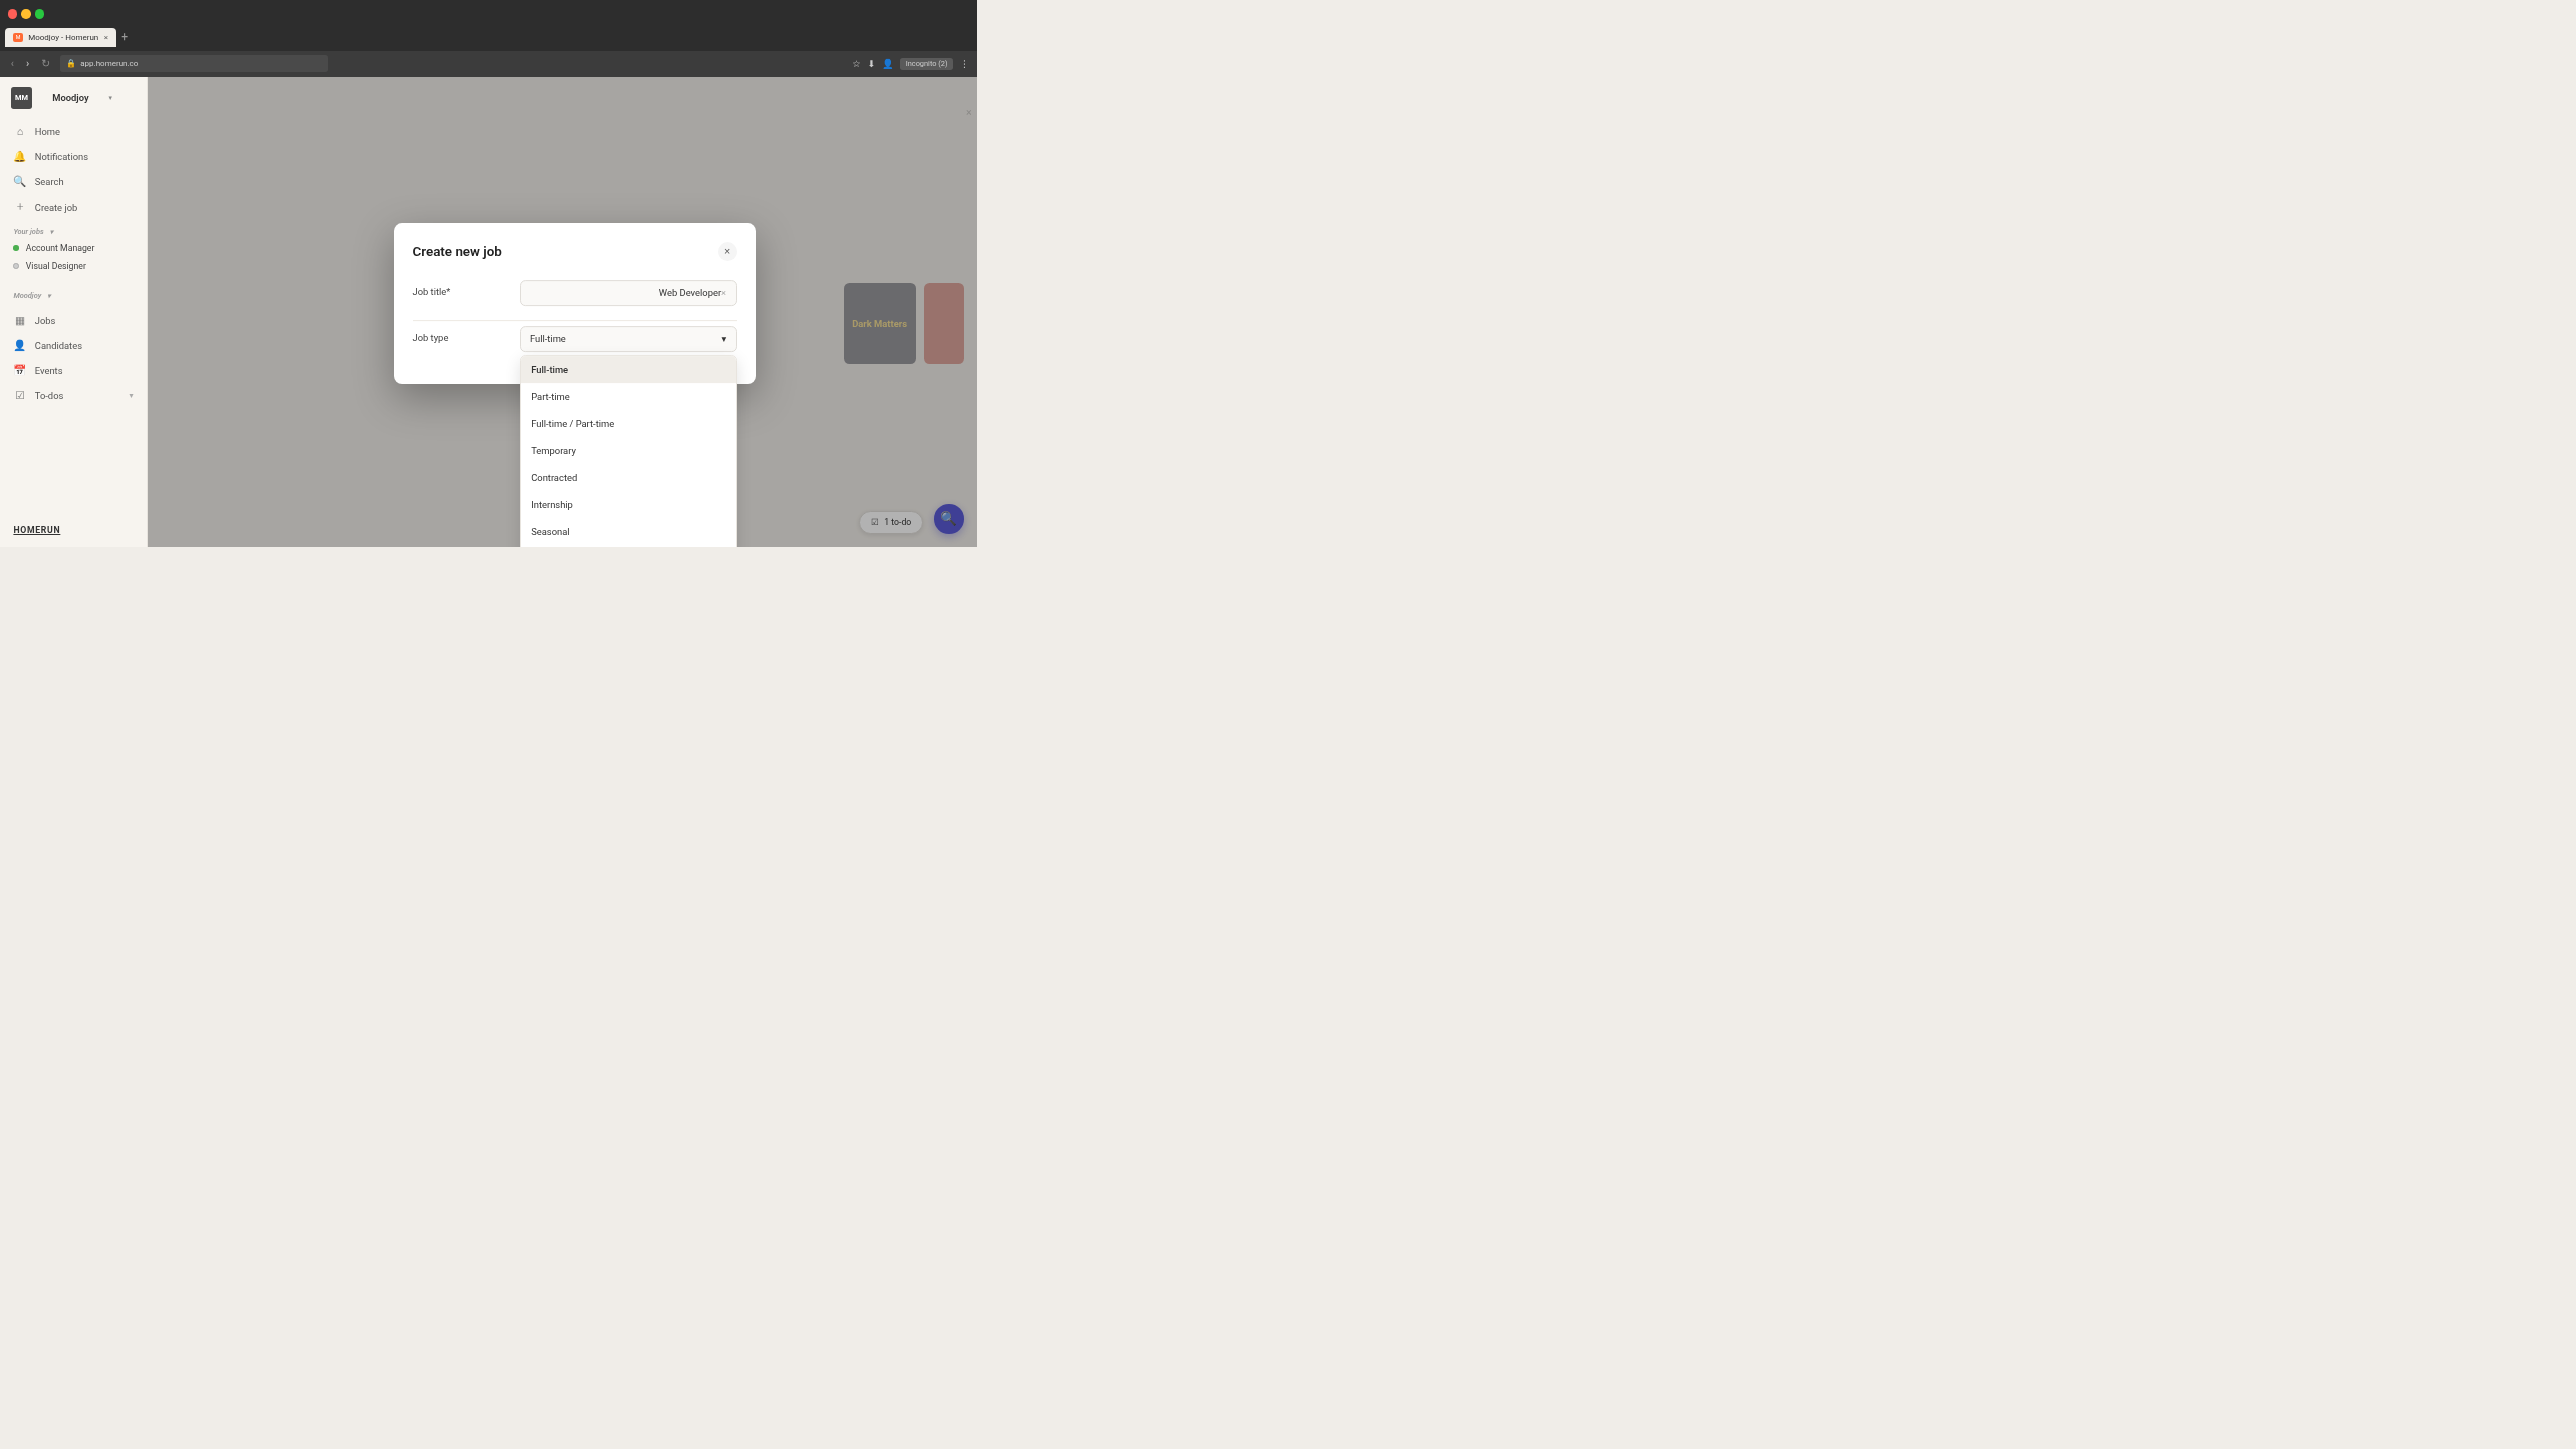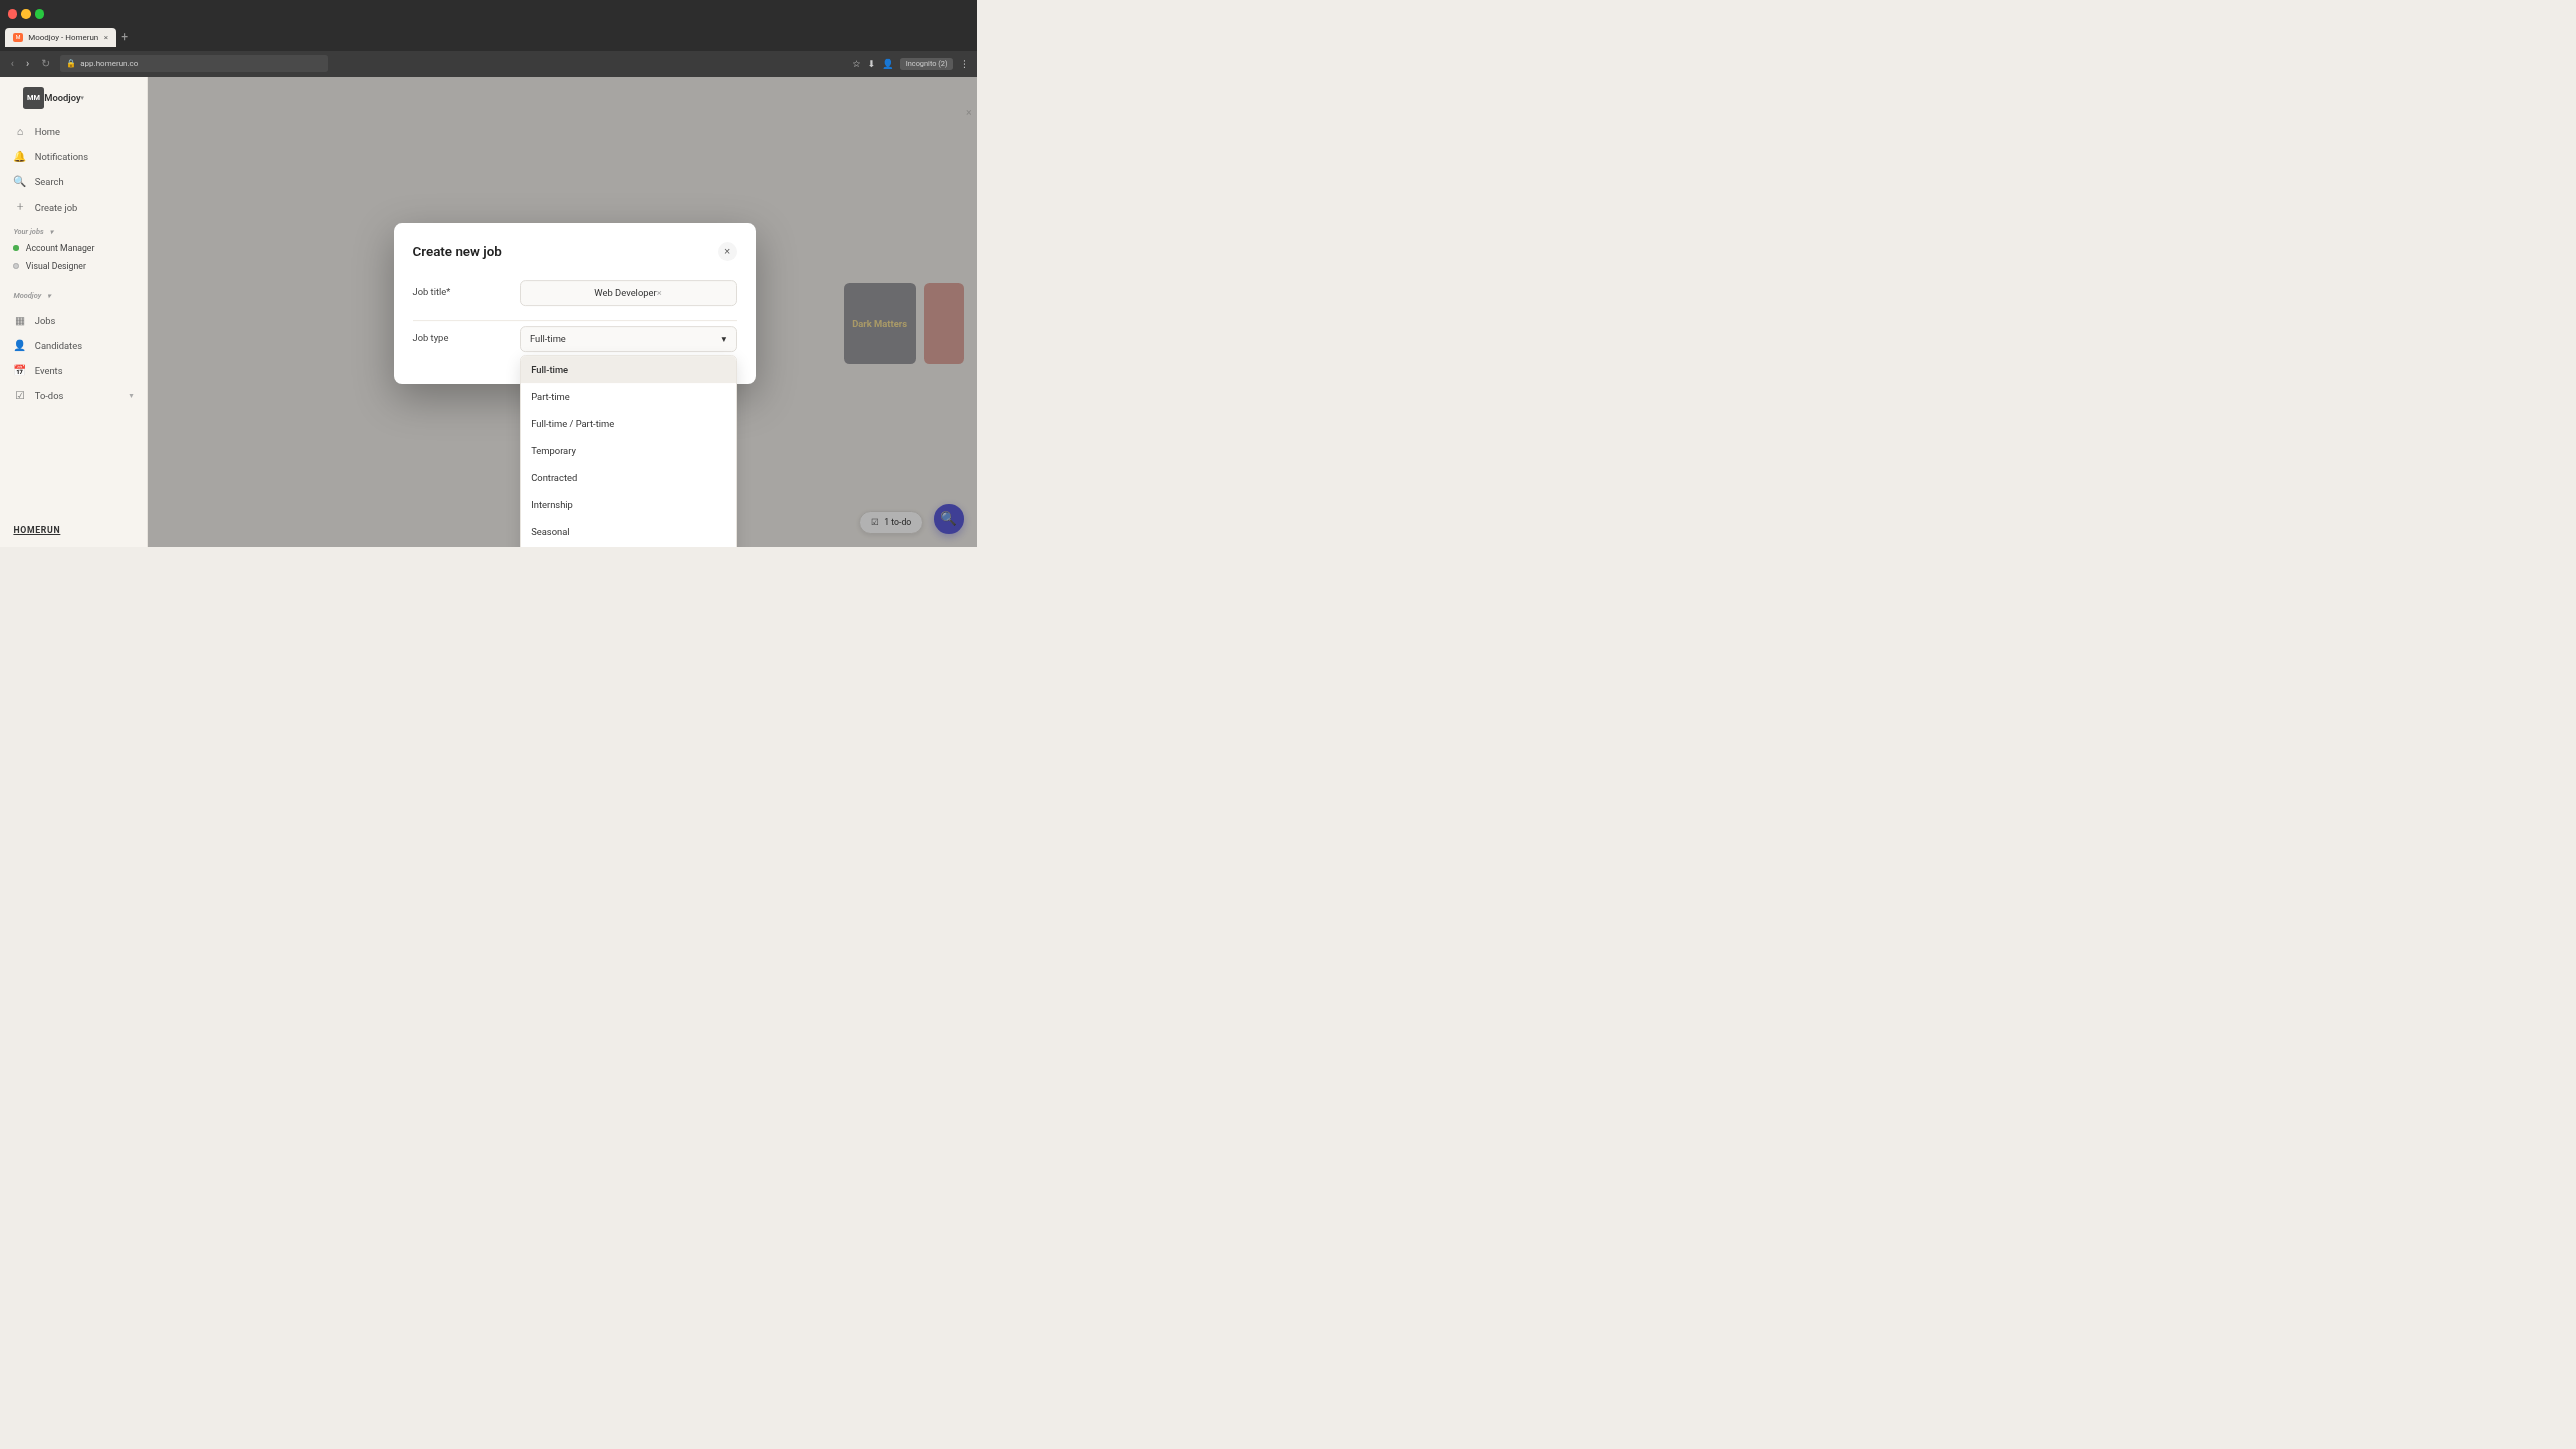--- a/index.html
+++ b/index.html
@@ -136,23 +136,22 @@
       background: #f7f4ef;
       border-right: 0.7px solid #e8e4de;
       display: flex;
       flex-direction: column;
       padding: 10.7px 0;
       flex-shrink: 0;
     }
     .sidebar-brand {
       display: flex;
       align-items: center;
-      gap: 0;
+      gap: 20px;
       padding: 0 10.7px 10.7px;
-      margin-left: 12px;
     }
     .brand-avatar {
       width: 21.5px;
       height: 21.5px;
       background: #4a4a4a;
       border-radius: 2.7px;
       color: white;
       font-size: 7.4px;
       font-weight: 700;
       display: flex;
@@ -353,21 +352,21 @@
     .input-field {
       width: 100%;
       border: 0.7px solid #e0ddd8;
       border-radius: 5.4px;
       padding: 6.7px 9.4px;
       font-size: 9.4px;
       color: #333;
       background: #faf9f7;
       display: flex;
       align-items: center;
-      justify-content: center;
+      justify-content: flex-end;
     }
     .input-field .clear-btn {
       color: #aaa;
       cursor: pointer;
       font-size: 9.4px;
     }
 
     .select-field {
       width: 100%;
       border: 0.7px solid #e0ddd8;

